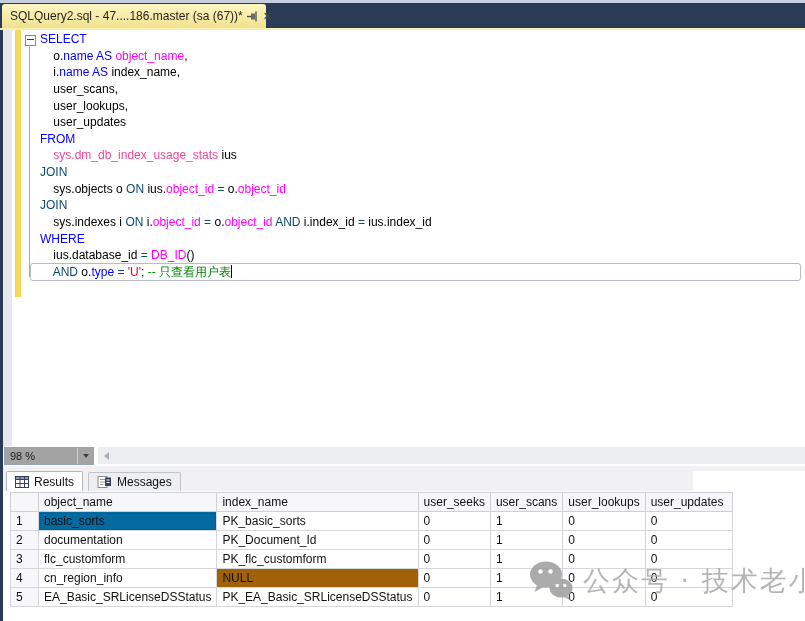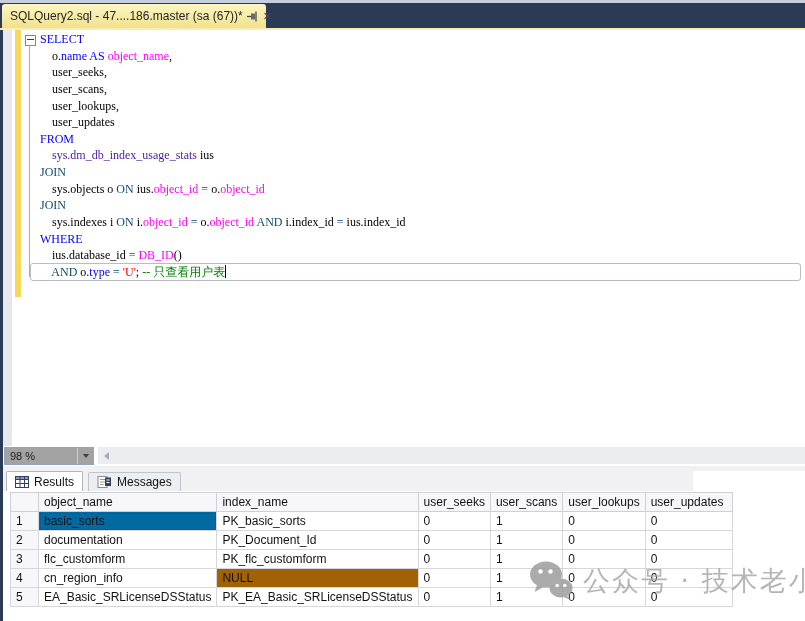--- a/index.html
+++ b/index.html
@@ -20,27 +20,27 @@
   .left-border{position:absolute;left:0;top:30px;width:3px;height:591px;background:#2C3B55;}
 
   
   .editor{position:absolute;left:3px;top:30px;width:802px;height:416px;background:#fff;}
   .ind-margin{position:absolute;left:0;top:0;width:9px;height:416px;background:#E7E8EC;}
   .track-changes{position:absolute;left:12px;top:0;width:6px;height:267px;background:#F6D85A;}
   .fold-box{position:absolute;left:22px;top:5px;width:9px;height:9px;border:1px solid #868686;background:#fff;}
   .fold-box::after{content:"";position:absolute;left:1px;right:1px;top:3px;height:1px;background:#3a3a3a;}
   .fold-line{position:absolute;left:26px;top:15px;width:1px;height:232px;background:#ABABAB;}
   .code-lines{position:absolute;left:0;top:1px;right:0;
-              font-family:Liberation Serif, serif;font-size:12px;line-height:16.65px;}
+              font-family:Liberation Sans, sans-serif;font-size:12px;line-height:16.65px;}
   .code-line{height:16.65px;padding-left:37px;white-space:pre;position:relative;}
   .code-line.current::before{content:"";position:absolute;left:27px;right:4px;top:-1px;bottom:0;
               border:1px solid #B9BCC4;border-radius:3px;}
   .caret{display:inline-block;width:1px;height:13px;background:#000;vertical-align:-2px;}
   .c-pl{color:#000000;} .c-kw{color:#0000FF;} .c-fn{color:#FF00FF;}
-  .c-sys{color:#4c1d95;} .c-op{color:#0c4a6e;} .c-str{color:#FF0000;} .c-cm{color:#008000;}
+  .c-sys{color:#ec4899;} .c-op{color:#0c4a6e;} .c-str{color:#FF0000;} .c-cm{color:#008000;}
 
   
   .scroll-row{position:absolute;left:3px;top:446px;width:802px;height:20px;background:#fff;}
   .zoom-combo{position:absolute;left:1px;top:1px;width:90px;height:18px;box-sizing:border-box;
               background:#a3a3a3;border:1px solid #94A3BD;display:flex;align-items:center;}
   .zoom-combo .val{font-size:11px;color:#1a1a1a;padding-left:5px;flex:1;}
   .combo-arrow{width:15px;height:100%;border-left:1px solid #C9D1DF;display:flex;align-items:center;justify-content:center;}
   .combo-arrow::after{content:"";border-left:3.5px solid transparent;border-right:3.5px solid transparent;border-top:4px solid #3a3f4a;}
   .h-scroll{position:absolute;left:95px;right:0;top:1px;height:17px;background:#ECEDF1;}
   .h-scroll .arr-left{position:absolute;left:6px;top:4.5px;width:0;height:0;
@@ -95,21 +95,21 @@
   <div class="left-border"></div>
 
   <div class="editor">
     <div class="ind-margin"></div>
     <div class="track-changes"></div>
     <div class="fold-box"></div>
     <div class="fold-line"></div>
     <div class="code-lines">
         <div class="code-line"><span class="c-kw">SELECT</span></div>
         <div class="code-line"><span class="c-pl">    o.</span><span class="c-kw">name</span><span class="c-pl"> </span><span class="c-kw">AS</span><span class="c-pl"> </span><span class="c-fn">object_name</span><span class="c-pl">,</span></div>
-        <div class="code-line"><span class="c-pl">    user_seeks,</span></div>
+        <div class="code-line"><span class="c-pl">    i.</span><span class="c-kw">name</span><span class="c-pl"> </span><span class="c-kw">AS</span><span class="c-pl"> index_name,</span></div>
         <div class="code-line"><span class="c-pl">    user_scans,</span></div>
         <div class="code-line"><span class="c-pl">    user_lookups,</span></div>
         <div class="code-line"><span class="c-pl">    user_updates</span></div>
         <div class="code-line"><span class="c-kw">FROM</span></div>
         <div class="code-line"><span class="c-pl">    </span><span class="c-sys">sys.dm_db_index_usage_stats</span><span class="c-pl"> ius</span></div>
         <div class="code-line"><span class="c-op">JOIN</span></div>
         <div class="code-line"><span class="c-pl">    sys.objects o </span><span class="c-op">ON</span><span class="c-pl"> ius.</span><span class="c-fn">object_id</span><span class="c-pl"> </span><span class="c-op">=</span><span class="c-pl"> o.</span><span class="c-fn">object_id</span></div>
         <div class="code-line"><span class="c-op">JOIN</span></div>
         <div class="code-line"><span class="c-pl">    sys.indexes i </span><span class="c-op">ON</span><span class="c-pl"> i.</span><span class="c-fn">object_id</span><span class="c-pl"> </span><span class="c-op">=</span><span class="c-pl"> o.</span><span class="c-fn">object_id</span><span class="c-pl"> </span><span class="c-op">AND</span><span class="c-pl"> i.index_id </span><span class="c-op">=</span><span class="c-pl"> ius.index_id</span></div>
         <div class="code-line"><span class="c-kw">WHERE</span></div>

